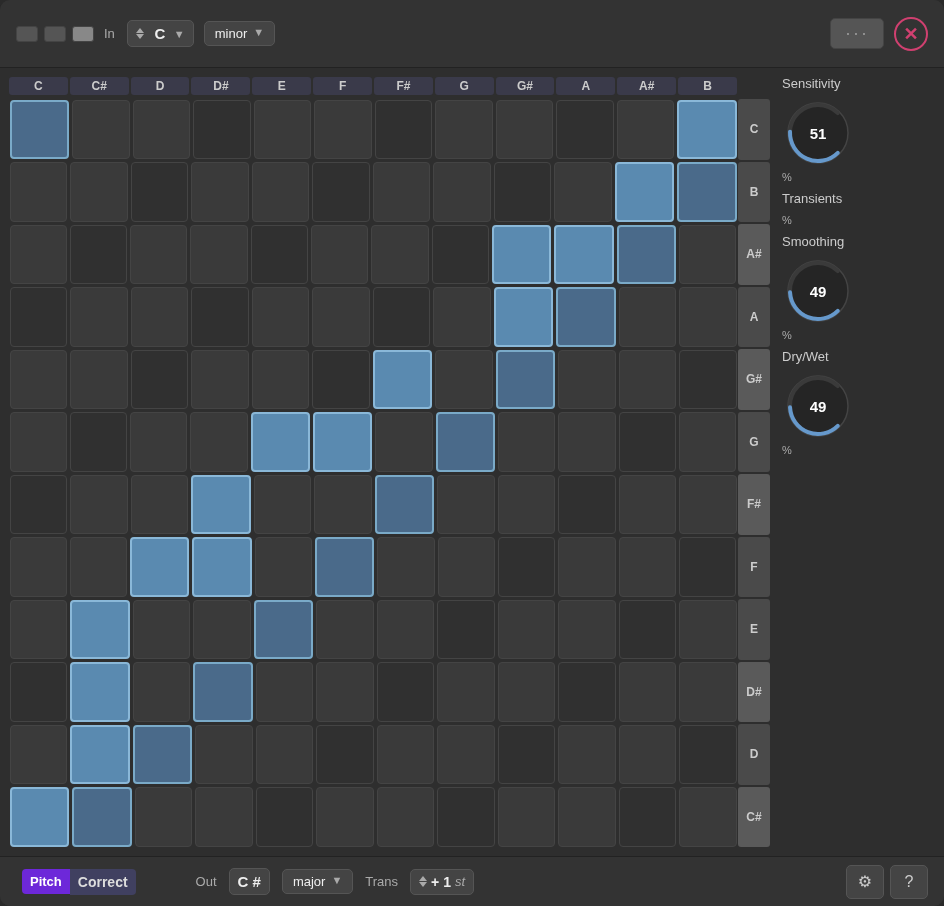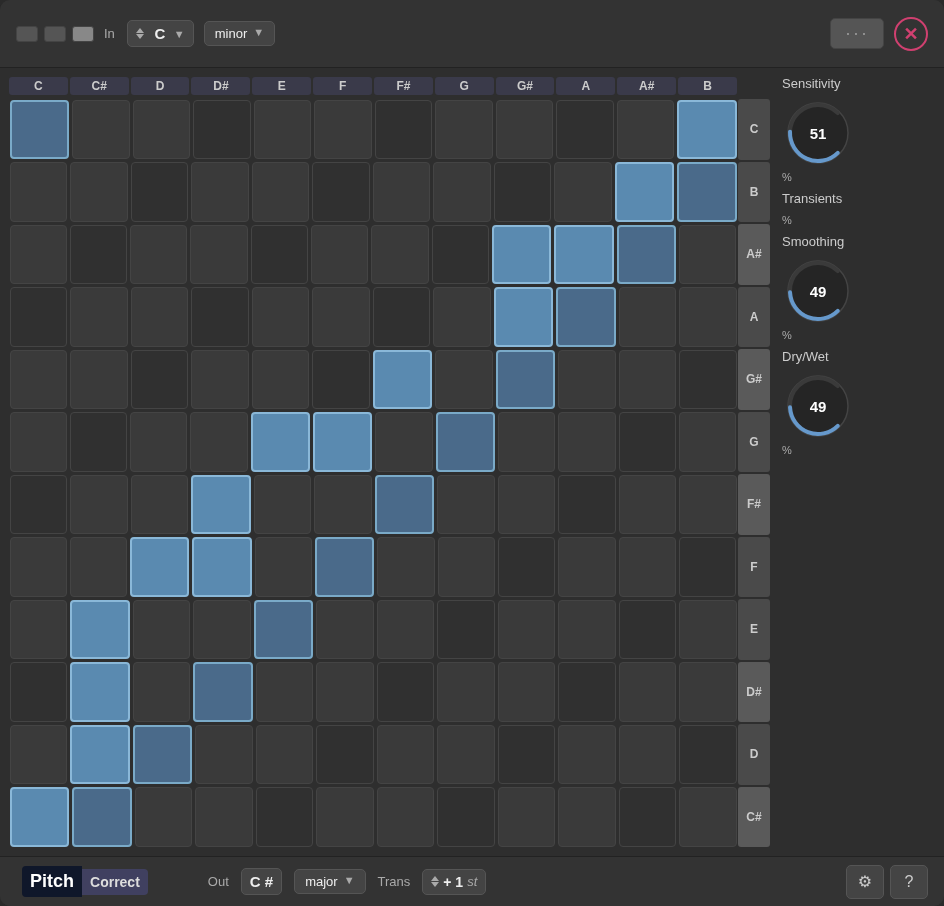--- a/index.html
+++ b/index.html
@@ -293,23 +293,23 @@
     .pitch-correct-btn {
       display: flex;
       align-items: center;
       background: transparent;
       border: none;
       cursor: pointer;
       padding: 4px 6px;
       border-radius: 4px;
     }
     .pitch-word {
-      background: #0f172a;
+      background: #6d28d9;
       color: #fff;
-      font-size: 18px;
+      font-size: 13px;
       font-weight: 600;
       padding: 5px 8px;
       border-radius: 4px 0 0 4px;
       text-align: right;
     }
     .correct-word {
       background: #404060;
       color: #ddd;
       font-size: 14px;
       font-weight: 600;

